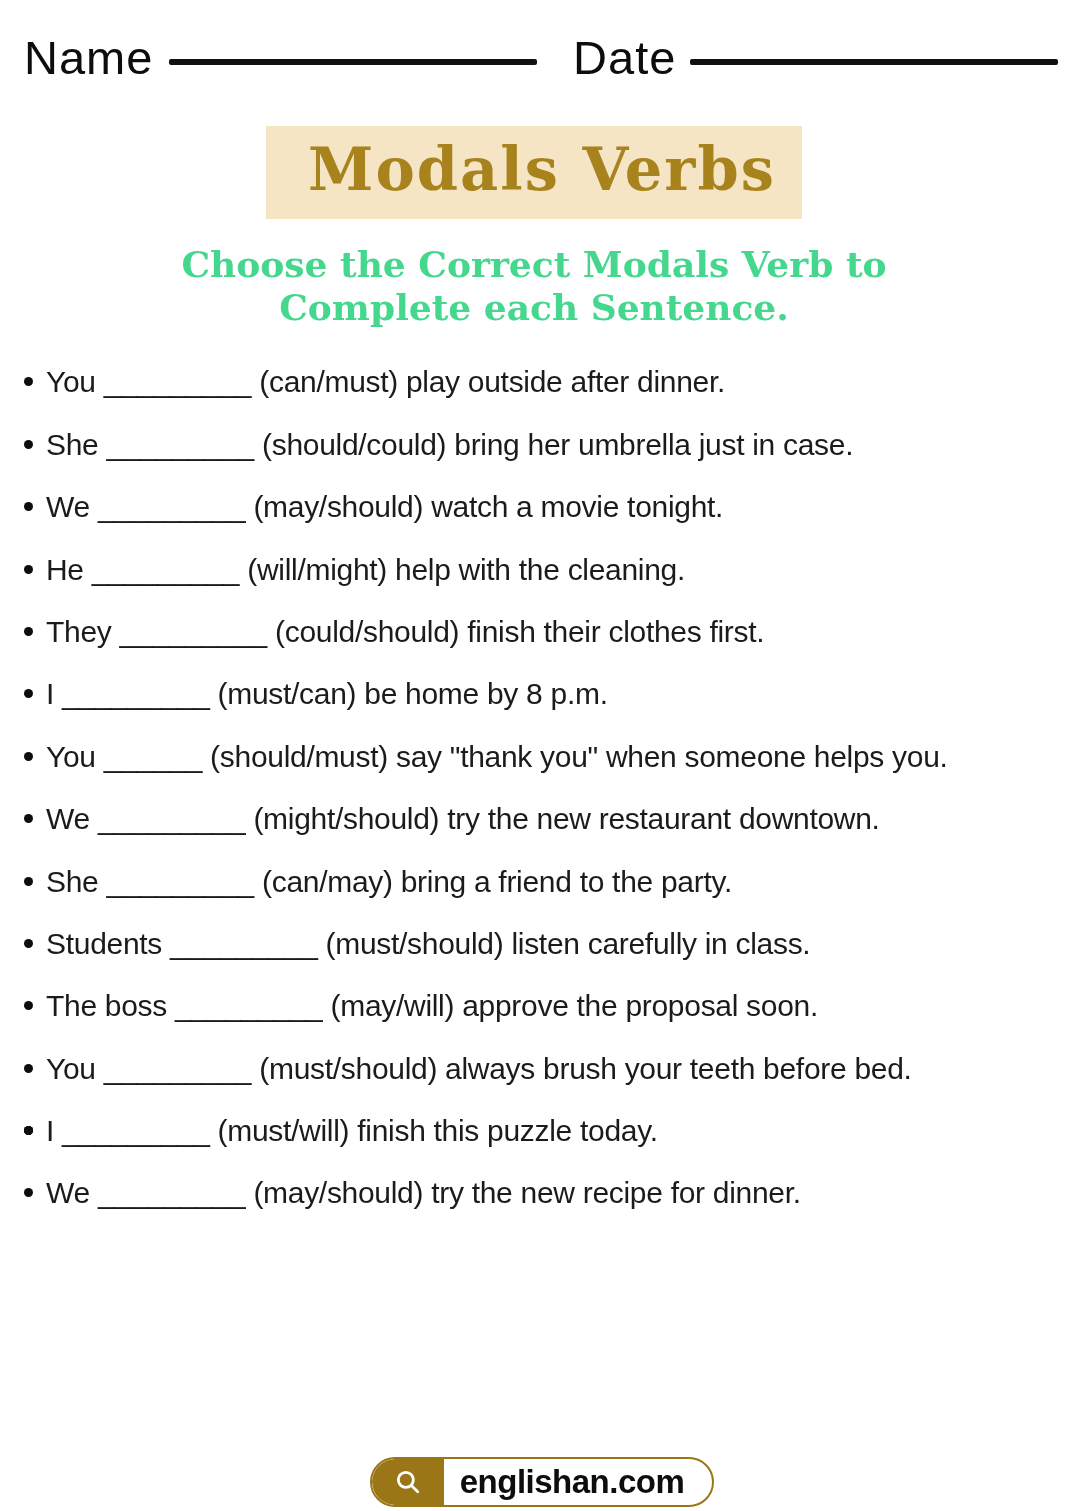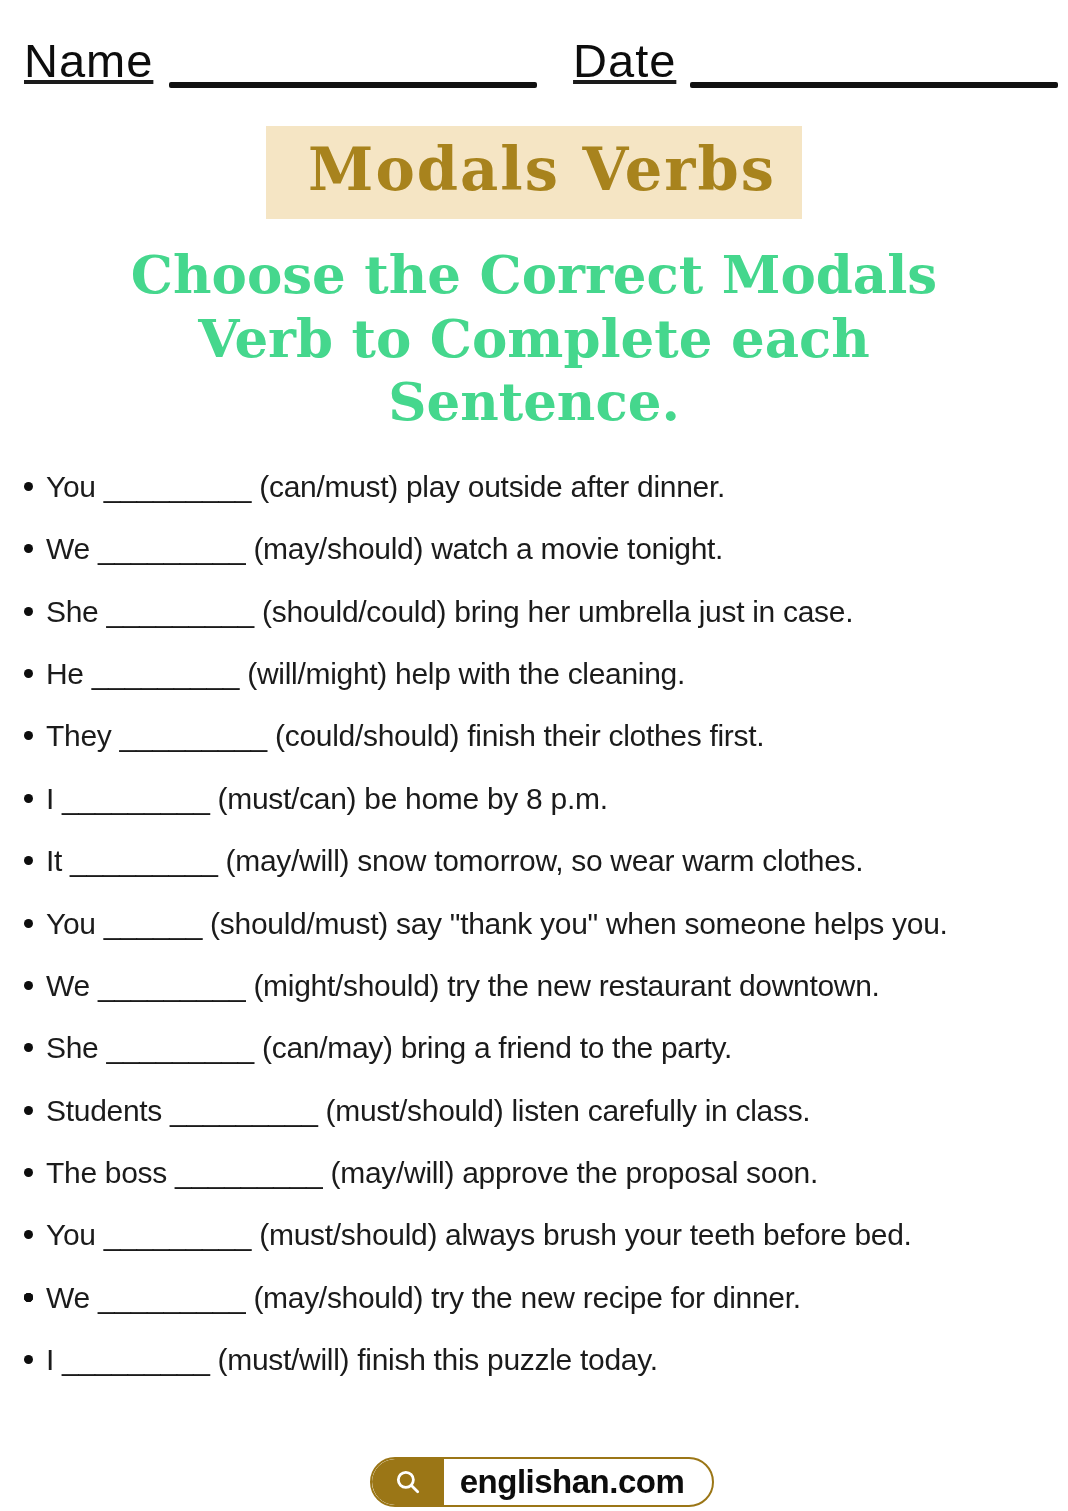--- a/index.html
+++ b/index.html
@@ -15,24 +15,23 @@
   .page{
     width:1068px;height:1511px;
     background:#ffffff;
     overflow:hidden;
     position:relative;
     font-family:"Liberation Sans",sans-serif;
     color:var(--text-dark);
   }
   
   .header{
-    display:flex;align-items:flex-end;
+    display:flex;align-items:center;
     padding:26px 10px 0 24px;
     height:88px;
-    text-decoration:underline;
   }
   .hdr-label{
     font-size:47px;
     color:#0d0d0d;
     letter-spacing:1px;
     white-space:nowrap;
   }
   .rule{
     height:6px;background:var(--line-black);
     flex:1;
@@ -53,21 +52,21 @@
     background:var(--title-bg);
     padding:9px 26px 15px 42px;
   }
   
   .subtitle{
     margin:24px auto 0 auto;
     max-width:870px;
     text-align:center;
     font-family:"DejaVu Serif",serif;
     font-weight:bold;
-    font-size:53px;
+    font-size:36px;
     line-height:1.2;
     color:var(--subtitle-green);
   }
   
   .list{
     list-style:none;
     margin-top:37px;
     padding:0 8px 0 24px;
   }
   .list li{
@@ -139,47 +138,43 @@
   <div class="subtitle">Choose the Correct Modals Verb to Complete each Sentence.</div>
 
   <ul class="list">
     <li>
       <span class="bullet"></span>
       <span>You _________ (can/must) play outside after dinner.</span>
     </li>
 
     <li>
       <span class="bullet"></span>
+      <span>She _________ (should/could) bring her umbrella just in case.</span>
+    </li>
+
+    <li>
+      <span class="bullet"></span>
       <span>We _________ (may/should) watch a movie tonight.</span>
     </li>
 
     <li>
       <span class="bullet"></span>
-      <span>She _________ (should/could) bring her umbrella just in case.</span>
-    </li>
-
-    <li>
-      <span class="bullet"></span>
       <span>He _________ (will/might) help with the cleaning.</span>
     </li>
 
     <li>
       <span class="bullet"></span>
       <span>They _________ (could/should) finish their clothes first.</span>
     </li>
 
     <li>
       <span class="bullet"></span>
       <span>I _________ (must/can) be home by 8 p.m.</span>
     </li>
 
-    <li>
-      <span class="bullet"></span>
-      <span>It _________ (may/will) snow tomorrow, so wear warm clothes.</span>
-    </li>
 
     <li>
       <span class="bullet"></span>
       <span>You ______ (should/must) say "thank you" when someone helps you.</span>
     </li>
 
     <li>
       <span class="bullet"></span>
       <span>We _________ (might/should) try the new restaurant downtown.</span>
     </li>
@@ -207,26 +202,26 @@
     <li>
       <span class="bullet"></span>
     </li>
 
     <li>
       <span class="bullet"></span>
     </li>
 
     <li>
       <span class="bullet"></span>
+      <span>I _________ (must/will) finish this puzzle today.</span>
+    </li>
+
+    <li>
+      <span class="bullet"></span>
       <span>We _________ (may/should) try the new recipe for dinner.</span>
-    </li>
-
-    <li>
-      <span class="bullet"></span>
-      <span>I _________ (must/will) finish this puzzle today.</span>
     </li>
   </ul>
 
   <div class="footer">
     <div class="badge">
       <div class="badge-icon-box">
         <svg width="28" height="28" viewBox="0 0 26 26" fill="none">
           <circle cx="11" cy="11" r="7" stroke="#ffffff" stroke-width="2.6"></circle>
           <line x1="16.2" y1="16.2" x2="22" y2="22" stroke="#ffffff" stroke-width="2.6" stroke-linecap="round"></line>
         </svg>

